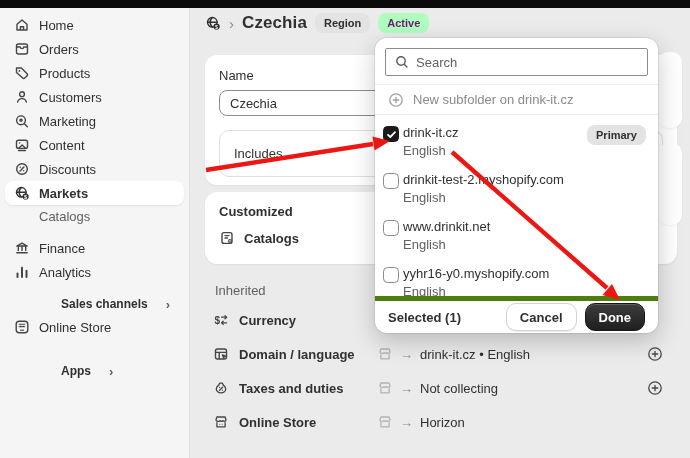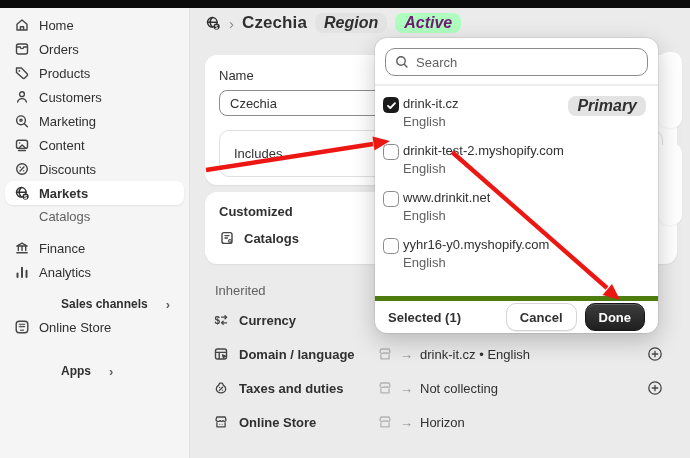--- a/index.html
+++ b/index.html
@@ -20,21 +20,21 @@
   .nav-gap { height:8px; }
   .nav-header { display:flex; align-items:center; gap:18px; height:22px; margin-top:9px;
                 padding:0 14px; font-size:12px; font-weight:600; color:#303030; cursor:pointer;margin-left:47px; }
   .nav-header .chev { color:#616161; font-size:13px; }
   .ic { width:16px; height:16px; flex:0 0 16px; display:block; }
 
   
   .page-header { position:absolute; left:205px; top:13px; display:flex; align-items:center; gap:8px; }
   .page-title { font-size:17px; font-weight:700; letter-spacing:.1px; }
   .crumb-chev { color:#8a8a8a; font-size:15px; }
-  .badge { font-size:16px; font-weight:550; border-radius:8px; padding:2px 9px; line-height:16px;font-style:italic; }
+  .badge { font-size:11px; font-weight:550; border-radius:8px; padding:2px 9px; line-height:16px; }
   .badge-gray { background:#e3e3e3; color:#303030; }
   .badge-green { background:#affebf; color:#701a75; }
 
   
   .card { position:absolute; background:#fff; border-radius:12px; box-shadow:0 1px 2px rgba(0,0,0,.06); }
   .card-form { left:205px; top:55px; width:472px; height:130px; padding:13px 14px; }
   .field-label { font-size:13px; margin-bottom:7px; }
   .text-input { width:100%; height:26px; border:1px solid #8c8c8c; border-radius:8px;
                 padding:0 10px; font-size:13px; font-family:inherit; color:#303030; background:#fff; }
   .includes-box { margin-top:14px; height:47px; border:1px solid #e0e0e0; border-radius:10px;
@@ -56,21 +56,21 @@
   .sliver { position:absolute; width:24px; background:#fff; border-radius:10px; z-index:1;
             box-shadow:0 1px 2px rgba(0,0,0,.05); }
   .sliver-1 { left:658px; top:52px; height:76px; }
   .sliver-2 { left:658px; top:143px; height:82px; }
 
   
   .popover { position:absolute; left:375px; top:38px; width:283px; height:295px; background:#fff;
              border-radius:12px; z-index:5; box-shadow:0 0 0 1px rgba(0,0,0,.07), 0 8px 24px rgba(0,0,0,.22);
              overflow:hidden; display:flex; flex-direction:column; }
   .pop-search-wrap { position:relative; margin:10px 10px 8px 10px; }
-  .pop-search { width:100%; height:28px; border:1px solid #8c8c8c; border-radius:10px;
+  .pop-search { width:100%; height:28px; border:1px solid #8c8c8c; border-radius:2px;
                 padding:0 10px 0 30px; font-size:13px; font-family:inherit; color:#303030; }
   .pop-search::placeholder { color:#616161; }
   .search-glyph { position:absolute; left:9px; top:6px; }
   .pop-divider { height:1px; background:#ececec; flex:0 0 1px; }
   .pop-action { display:flex; align-items:center; gap:9px; height:31px; padding:0 13px;
                 font-size:13px; color:#8a8a8a; cursor:pointer; }
   .pop-list { flex:1 1 auto; overflow:hidden; padding-top:2px; }
   .pop-option { display:flex; gap:4px; padding:7px 12px 6px 8px; height:47px; cursor:pointer; }
   .cbox { width:16px; height:16px; border-radius:4.5px; border:1.5px solid #8a8a8a; background:#fff;
           flex:0 0 16px; margin-top:2px; display:flex; align-items:center; justify-content:center; }
@@ -325,20 +325,27 @@
 
   <div class="popover">
     <div class="pop-search-wrap">
       <svg class="ic search-glyph" viewBox="0 0 16 16" fill="none" stroke="#5c5c5c" stroke-width="1.4" stroke-linecap="round">
           <circle cx="7" cy="7" r="4.2"></circle>
           <path d="M10.2 10.2 13 13"></path>
         </svg>
       <input class="pop-search" type="text" placeholder="Search" style="">
     </div>
     <div class="pop-divider"></div>
+    <div class="pop-action">
+      <svg class="ic" viewBox="0 0 16 16" fill="none" stroke="#a0a0a0" stroke-width="1.3" stroke-linecap="round">
+          <circle cx="8" cy="8" r="6.2"></circle>
+          <path d="M8 5.3v5.4M5.3 8h5.4"></path>
+        </svg>
+      <span>New subfolder on drink-it.cz</span>
+    </div>
     <div class="pop-divider"></div>
 
     <div class="pop-list">
       <div class="pop-option">
         <span class="cbox checked">
           <svg width="11" height="11" viewBox="0 0 11 11" fill="none" stroke="#ffffff" stroke-width="1.8" stroke-linecap="round" stroke-linejoin="round">
               <path d="M2 5.8 4.3 8 9 3.2"></path>
             </svg>
         </span>
         <span class="opt-text">

